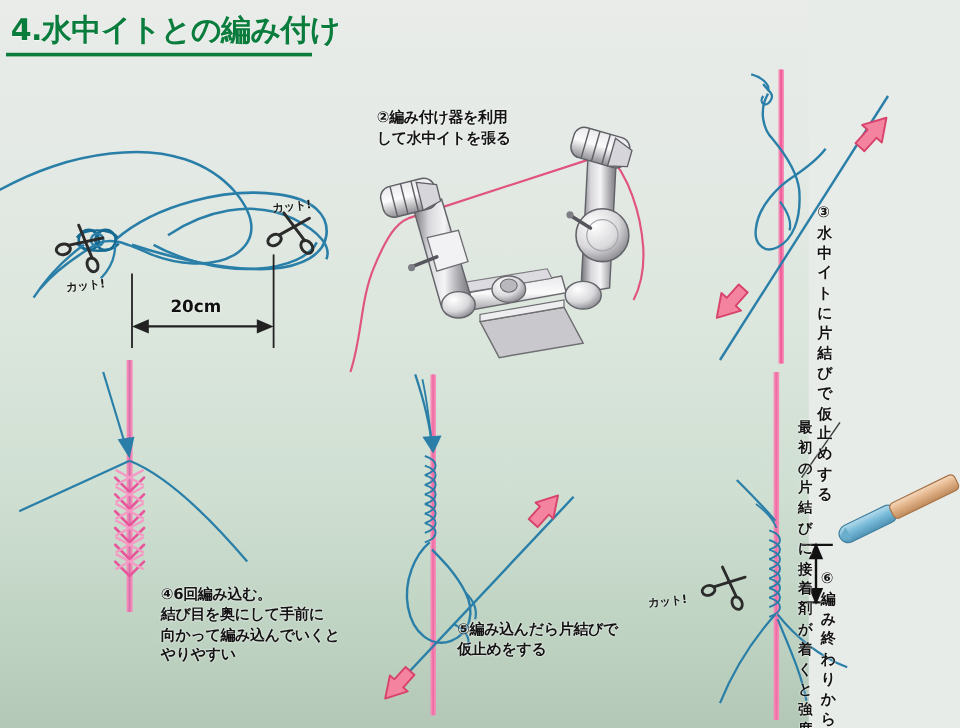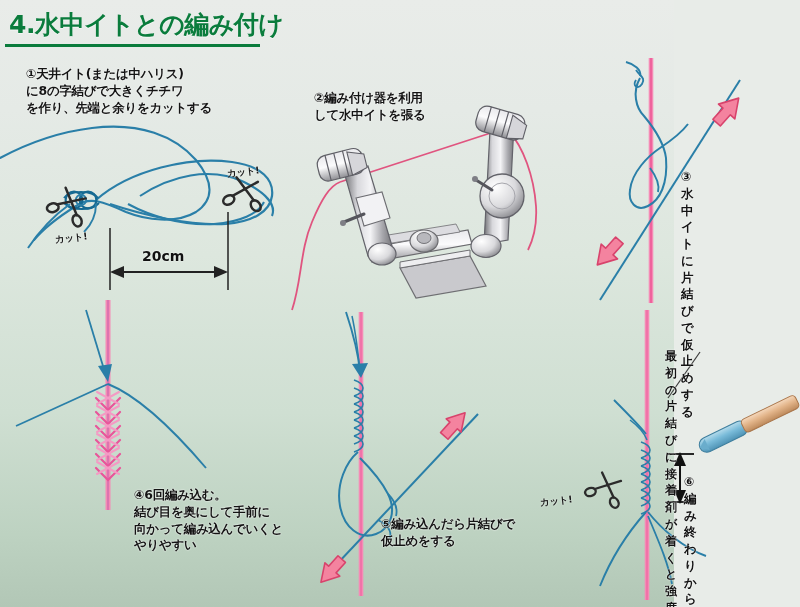--- a/index.html
+++ b/index.html
@@ -336,23 +336,20 @@
         <ellipse cx="13" cy="12" rx="6" ry="4.5" fill="none" stroke="#2b2b2b" stroke-width="2.6" transform="rotate(40 13 12)"></ellipse>
         <ellipse cx="-16" cy="12" rx="6" ry="4.5" fill="none" stroke="#2b2b2b" stroke-width="2.6" transform="rotate(-40 -16 12)"></ellipse>
         <circle cx="-2" cy="-3" r="1.7" fill="#2b2b2b"></circle>
       </g>
     </g>
   </svg>
 
   <div class="title">4.水中イトとの編み付け</div>
   <div class="title-rule"></div>
 
-  <div class="cap" id="cap1">①天井イト(または中ハリス)
-に8の字結びで大きくチチワ
-を作り、先端と余りをカットする</div>
   <div class="cap" id="cap2">②編み付け器を利用
 して水中イトを張る</div>
   <div class="cap" id="cap3">③水中イトに片結び
 で仮止めする</div>
   <div class="cap" id="cap4">④6回編み込む。
 結び目を奥にして手前に
 向かって編み込んでいくと
 やりやすい</div>
   <div class="cap" id="cap5">⑤編み込んだら片結びで
 仮止めをする</div>

